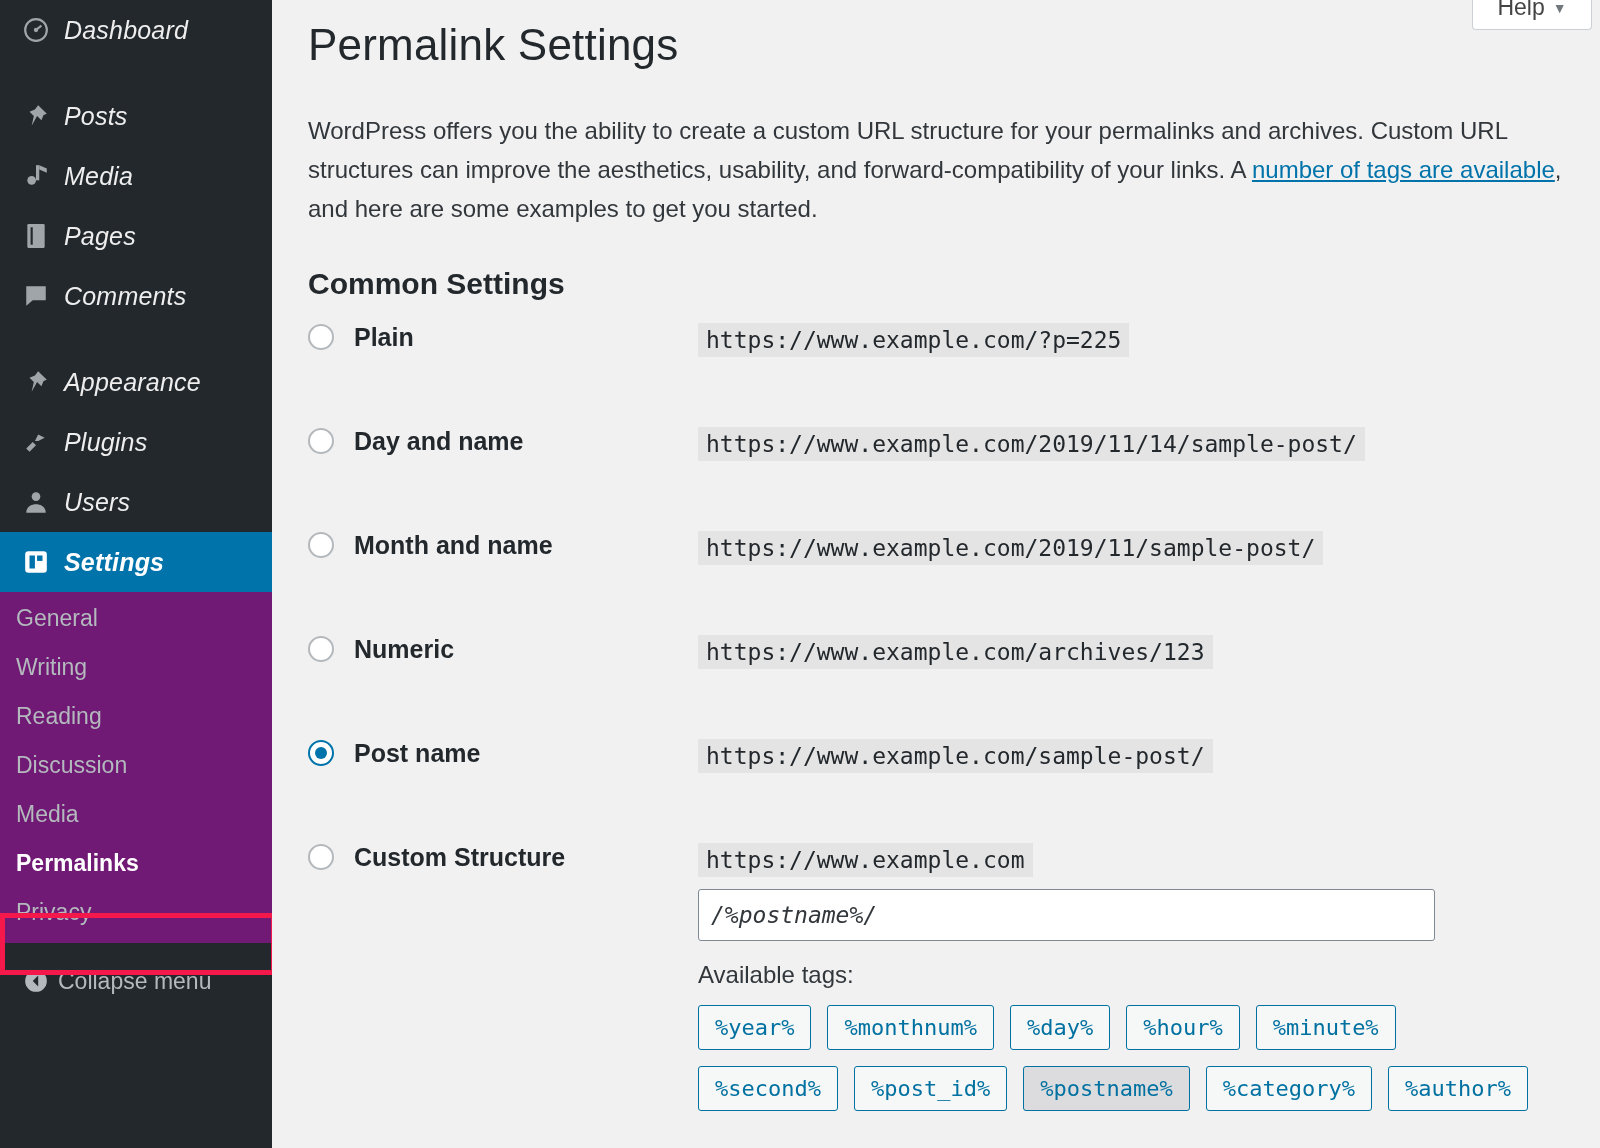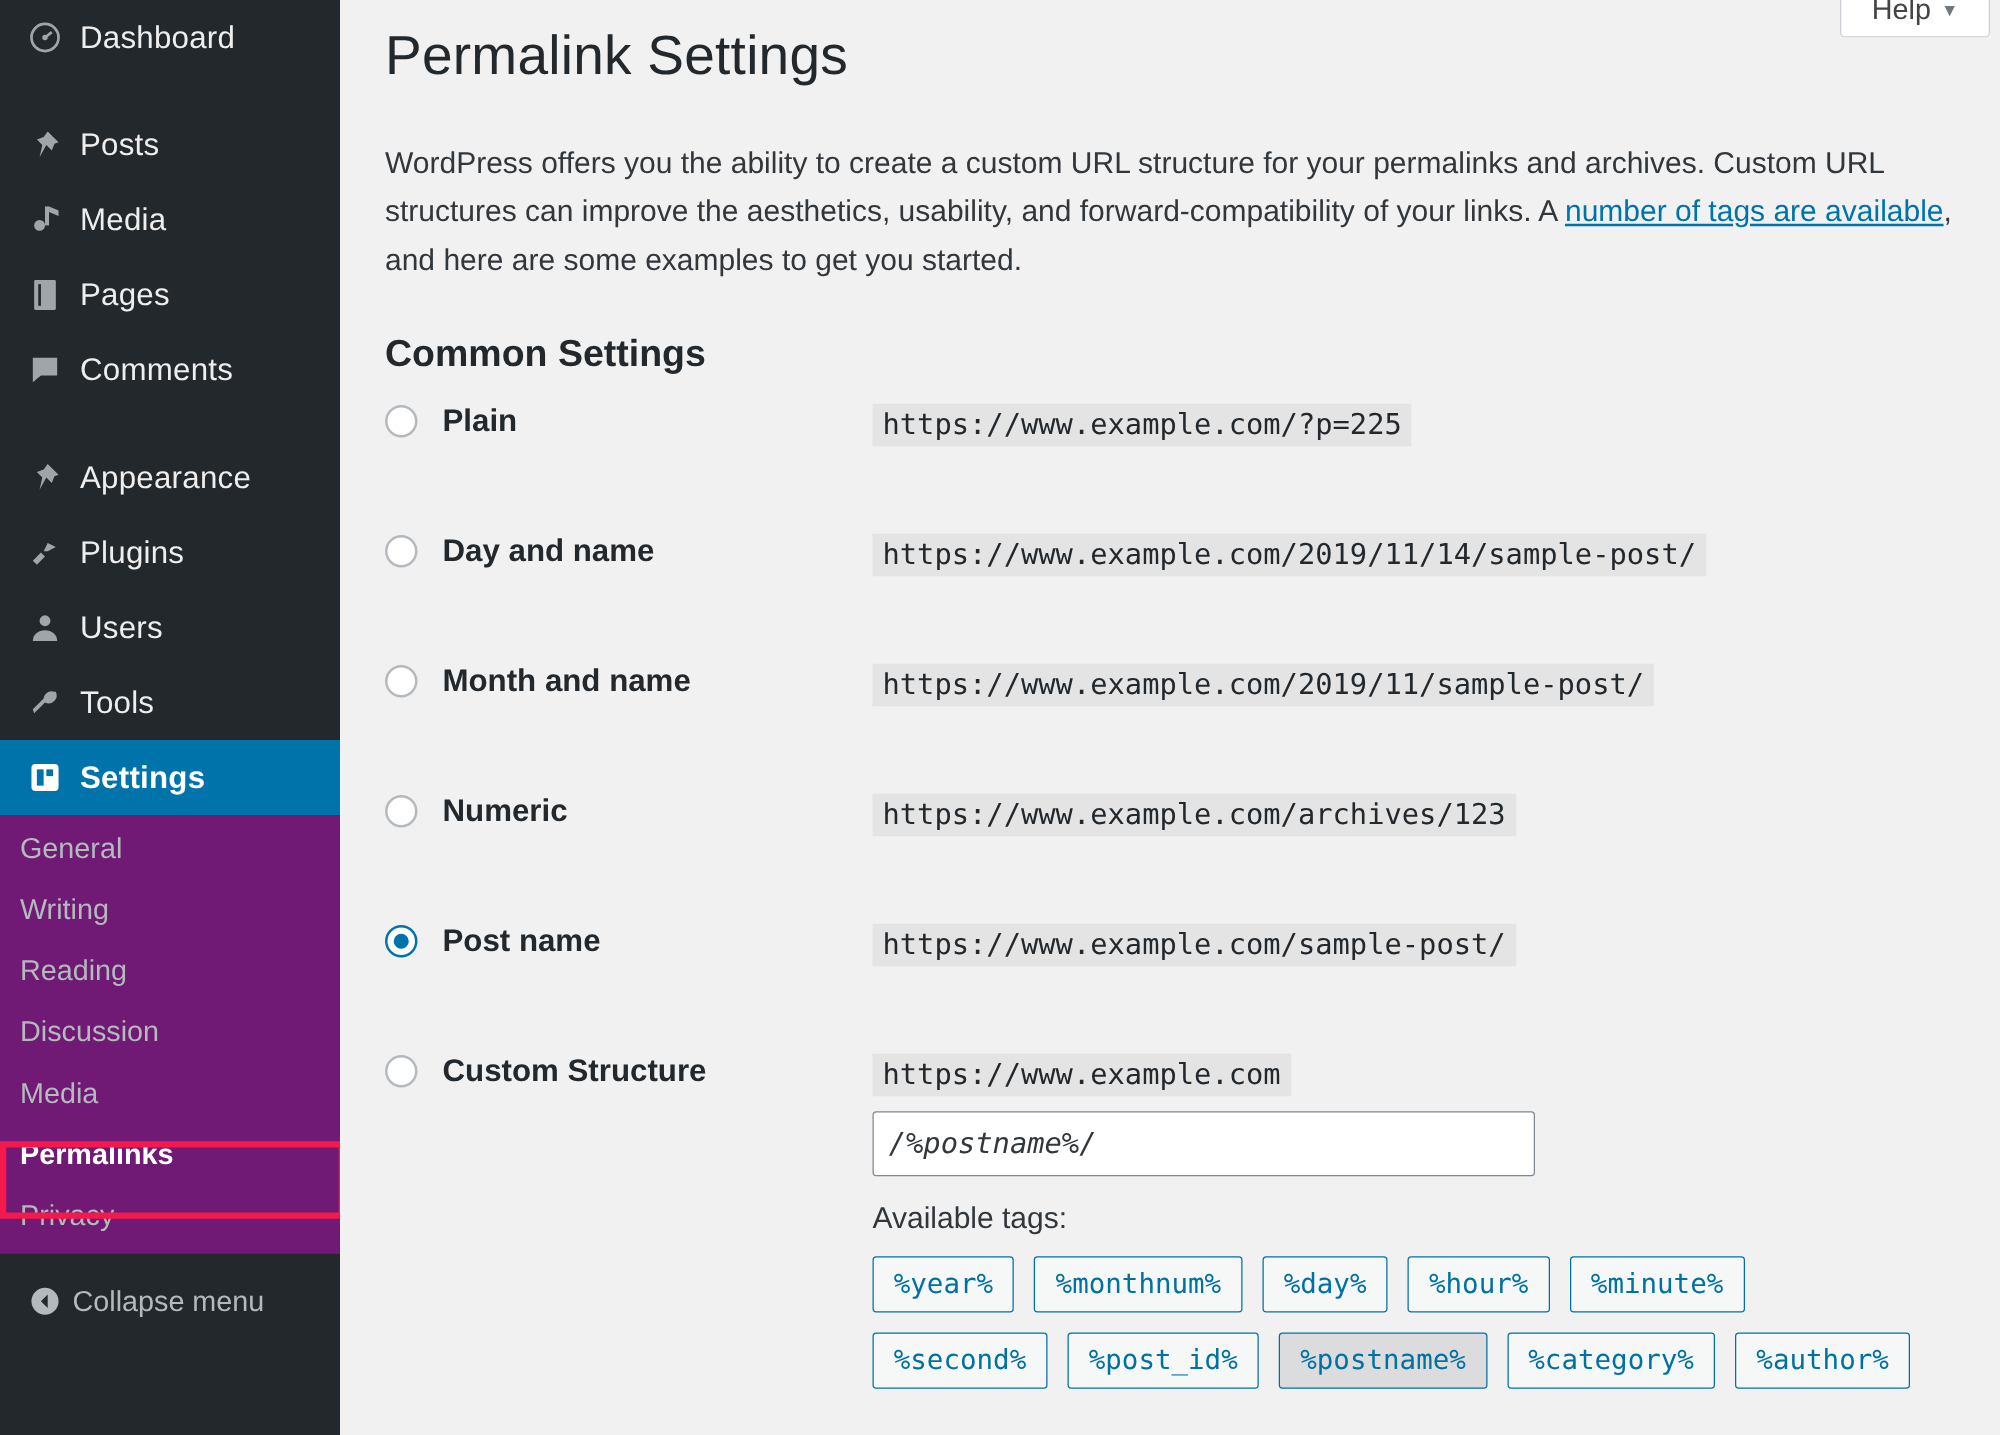--- a/index.html
+++ b/index.html
@@ -38,21 +38,21 @@
     position: relative;
   }
   .menu-item .mi-icon {
     width: 44px;
     flex: 0 0 44px;
     display: flex;
     align-items: center;
     justify-content: center;
     color: #a0a5aa;
   }
-  .menu-item .mi-label { padding-left: 6px; letter-spacing: .2px; }
+  .menu-item .mi-label { padding-left: 6px; letter-spacing: .2px; font-style: italic; }
 
   .menu-item.active {
     background: #0073aa;
     color: #fff;
     font-weight: bold;
     align-items: center;
   }
   .menu-item.active .mi-icon { color: #fff; }
   .menu-item.active::after {
     content: "";
@@ -212,21 +212,21 @@
     font-size: 23px;
     color: #23282d;
     background: #e4e4e4;
     padding: 4px 8px;
     white-space: nowrap;
   }
 
   #custom-input {
     display: block;
     margin-top: 12px;
-    width: 530px;
+    width: 737px;
     height: 52px;
     border: 1px solid #7e8993;
     background: #fff;
     border-radius: 3px;
     font-family: "DejaVu Sans Mono", monospace;
     font-size: 23px;
     color: #32373c;
     padding: 0 12px;
     font-style: italic;
   }
@@ -341,28 +341,20 @@
     <div class="menu-item">
       <span class="mi-icon">
         <svg width="26" height="26" viewBox="0 0 24 24" fill="currentColor">
             <circle cx="12" cy="7" r="4"></circle>
             <path d="M3 22c0-5 4-8 9-8s9 3 9 8z"></path>
           </svg>
       </span>
       <span class="mi-label">Users</span>
     </div>
 
-    <div class="menu-item">
-      <span class="mi-icon">
-        <svg width="26" height="26" viewBox="0 0 24 24" fill="currentColor">
-            <path d="M20 4a6 6 0 0 1-8 8L4 20l-1-3 8-8a6 6 0 0 1 8-5z"></path>
-          </svg>
-      </span>
-      <span class="mi-label">Tools</span>
-    </div>
 
     <div class="menu-item active">
       <span class="mi-icon">
         <svg width="26" height="26" viewBox="0 0 24 24" fill="currentColor">
             <rect x="2" y="2" width="20" height="20" rx="3"></rect>
             <rect x="6" y="6" width="5" height="12" fill="#0073aa"></rect>
             <rect x="13" y="6" width="5" height="5" fill="#0073aa"></rect>
           </svg>
       </span>
       <span class="mi-label">Settings</span>

